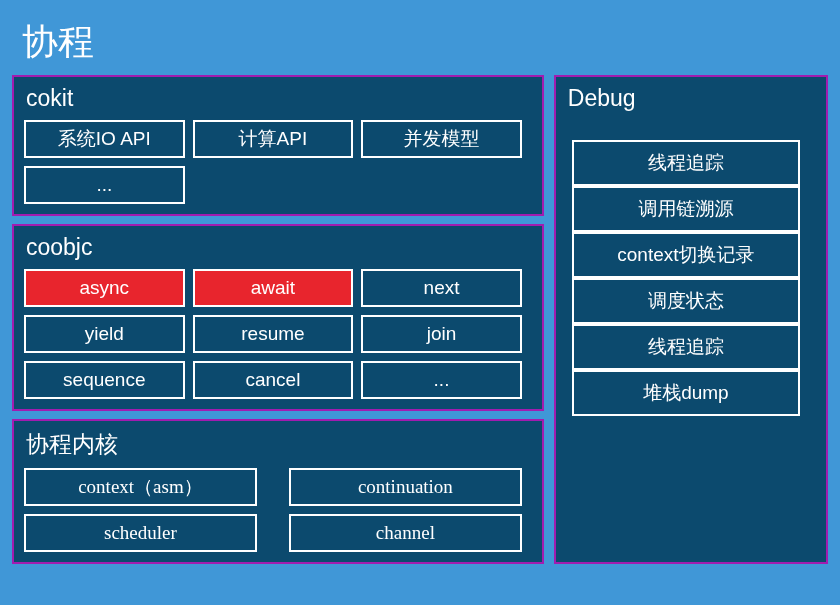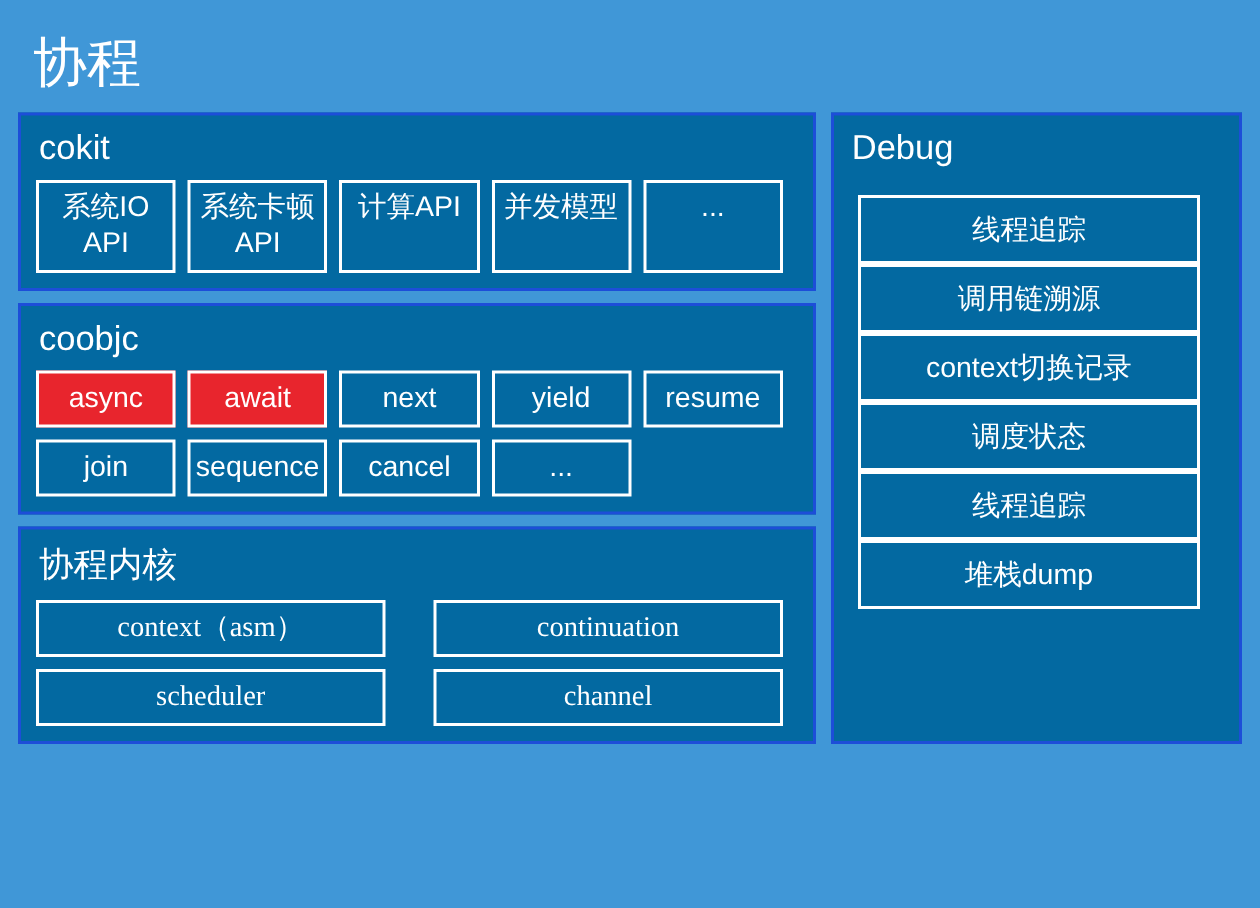--- a/index.html
+++ b/index.html
@@ -17,50 +17,50 @@
       padding: 18px 0 8px 22px;
     }
     .main {
       display: flex;
       padding: 0 12px 12px 12px;
       gap: 10px;
     }
     .left { flex: 1.94; display: flex; flex-direction: column; gap: 8px; }
     .right { flex: 1; }
     .panel {
-      background: #0369a1;
-      border: 2px solid #1d4ed8;
+      background: #0c4a6e;
+      border: 2px solid #a21caf;
       padding: 6px 20px 10px 10px;
     }
     .panel-title {
       font-size: 23px;
       font-weight: 300;
       margin: 2px 0 8px 2px;
     }
     .grid3 {
       display: grid;
-      grid-template-columns: 1fr 1fr 1fr 1fr 1fr;
+      grid-template-columns: 1fr 1fr 1fr;
       gap: 8px;
     }
     .grid2 {
       display: grid;
       grid-template-columns: 1fr 1fr;
       gap: 8px 32px;
       font-family: Liberation Serif, serif;
     }
     .cell {
       border: 2px solid #fff;
       text-align: center;
       font-size: 19px;
       font-weight: 300;
       padding: 5px 0;
       line-height: 24px;
     }
     .hl { background: #e8252d; }
-    .debug .panel-title { margin-bottom: 18px; }
+    .debug .panel-title { margin-bottom: 28px; }
     .debug-col {
       display: flex;
       flex-direction: column;
       padding: 0 6px 8px 6px;
     }
     .debug-cell {
       border: 2px solid #fff;
       text-align: center;
       font-size: 19px;
       font-weight: 300;
@@ -72,21 +72,20 @@
 
 <div class="title">协程</div>
 
 <div class="main">
   <div class="left">
 
     <div class="panel">
       <div class="panel-title">cokit</div>
       <div class="grid3">
         <div class="cell">系统IO API</div>
-        <div class="cell">系统卡顿API</div>
         <div class="cell">计算API</div>
         <div class="cell">并发模型</div>
         <div class="cell">...</div>
       </div>
     </div>
 
     <div class="panel">
       <div class="panel-title">coobjc</div>
       <div class="grid3">
         <div class="cell hl">async</div>

